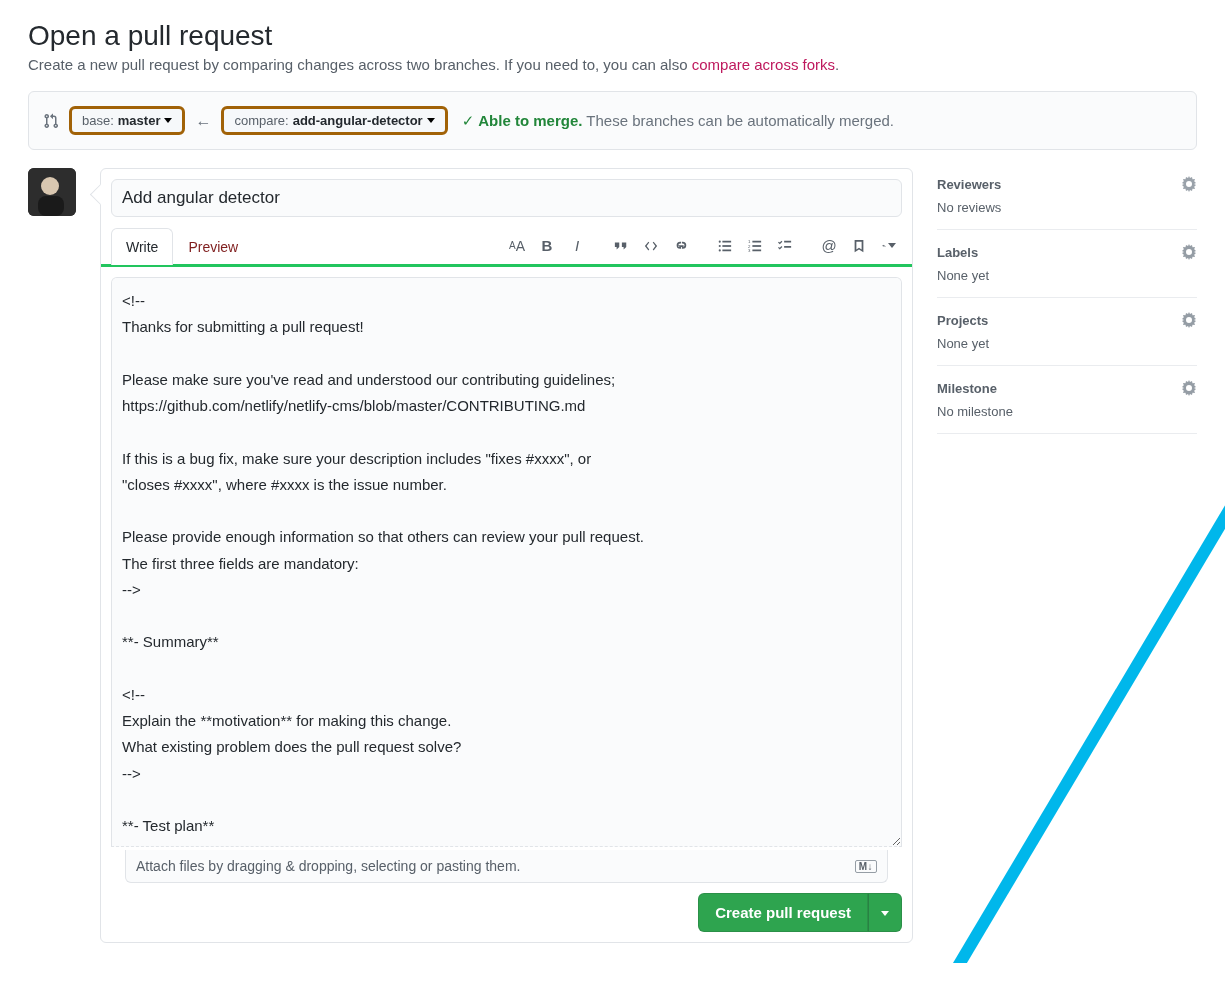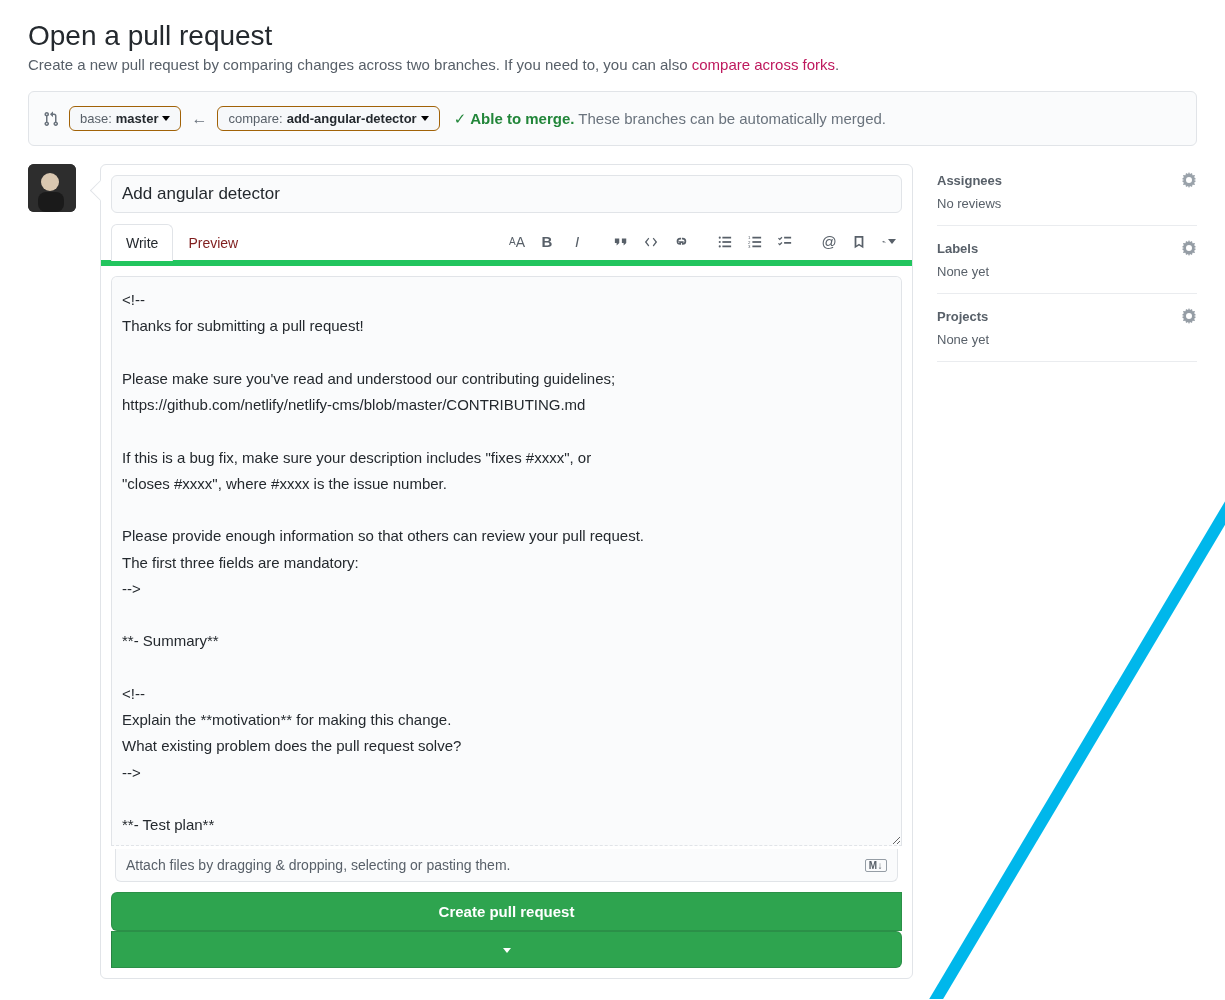--- a/index.html
+++ b/index.html
@@ -31,21 +31,21 @@
     align-items: center;
     gap: 10px;
     margin-bottom: 18px;
   }
   .git-compare-icon {
     width: 16px; height: 16px;
     fill: #6a737d;
   }
   .branch-btn {
     background: #f6f8fa;
-    border: 1px solid #a16207;
+    border: 3px solid #a16207;
     border-radius: 6px;
     padding: 4px 10px;
     font-size: 13px;
     cursor: pointer;
     display: inline-flex;
     align-items: center;
     gap: 4px;
   }
   .branch-btn .label { color: #586069; }
   .branch-btn .value { font-weight: 600; color: #24292e; }
@@ -95,21 +95,21 @@
     font-size: 17px;
     border: 1px solid #e1e4e8;
     border-radius: 6px;
     background: #fafbfc;
     color: #24292e;
   }
   .tabs-row {
     display: flex;
     align-items: center;
     padding: 0 10px;
-    border-bottom: 6px solid #22c55e;
+    border-bottom: 3px solid #22c55e;
     background: #fff;
   }
   .tab {
     padding: 10px 14px;
     font-size: 14px;
     color: #7f1d1d;
     cursor: pointer;
     background: transparent;
     border: 1px solid transparent;
     border-bottom: none;
@@ -153,21 +153,21 @@
     border-bottom: 1px dashed #e1e4e8;
     border-radius: 6px 6px 0 0;
     background: #fafbfc;
     font-family: inherit;
     font-size: 15px;
     line-height: 1.75;
     resize: vertical;
     color: #24292e;
   }
   .attach-row {
-    margin: -10px 14px 10px;
+    margin: -10px 24px 10px;
     padding: 8px 10px;
     border: 1px solid #e1e4e8;
     border-top: none;
     border-radius: 0 0 6px 6px;
     background: #fafbfc;
     color: #586069;
     font-size: 14px;
     display: flex;
     align-items: center;
     justify-content: space-between;
@@ -178,21 +178,20 @@
     border: 1px solid #959da5;
     padding: 0 3px;
     border-radius: 2px;
     color: #586069;
     letter-spacing: 0.5px;
   }
   .submit-row {
     margin: 0 10px 10px;
     display: flex;
     justify-content: flex-end;
-    flex-direction: column;
   }
   .btn-primary {
     background: #2ea44f;
     color: #fff;
     border: 1px solid rgba(27,31,35,0.15);
     border-radius: 6px 0 0 6px;
     padding: 10px 16px;
     font-size: 15px;
     font-weight: 600;
     cursor: pointer;
@@ -408,21 +407,21 @@
             </marker>
           </defs>
         <line x1="455" y1="5" x2="30" y2="720" stroke="#00b7eb" stroke-width="12" marker-end="url(#ah)"></line>
       </svg>
     </div>
   </div>
 
   <div class="sidebar-col">
     <div class="sidebar-block">
       <div class="sb-head">
-          <span>Assignees</span>
+          <span>Reviewers</span>
           <svg class="gear" viewBox="0 0 16 16">
             <path d="M8 5a3 3 0 1 0 0 6 3 3 0 0 0 0-6zM8 0l1 2 2-1 .5 2.2L14 3l-.8 2.2L15 7l-2 1 2 1-1.8 1.8L14 13l-2.5-.2L11 15l-2-1-1 2-1-2-2 1-.5-2.2L2 13l.8-2.2L1 9l2-1-2-1 1.8-1.8L2 3l2.5.2L5 1l2 1 1-2z" fill-rule="evenodd" opacity=".95"></path>
           </svg>
         </div>
       <div class="sb-body">No reviews</div>
     </div>
     <div class="sidebar-block">
       <div class="sb-head">
           <span>Labels</span>
           <svg class="gear" viewBox="0 0 16 16">
@@ -433,14 +432,23 @@
     </div>
     <div class="sidebar-block">
       <div class="sb-head">
           <span>Projects</span>
           <svg class="gear" viewBox="0 0 16 16">
             <path d="M8 5a3 3 0 1 0 0 6 3 3 0 0 0 0-6zM8 0l1 2 2-1 .5 2.2L14 3l-.8 2.2L15 7l-2 1 2 1-1.8 1.8L14 13l-2.5-.2L11 15l-2-1-1 2-1-2-2 1-.5-2.2L2 13l.8-2.2L1 9l2-1-2-1 1.8-1.8L2 3l2.5.2L5 1l2 1 1-2z"></path>
           </svg>
         </div>
       <div class="sb-body">None yet</div>
     </div>
+    <div class="sidebar-block">
+      <div class="sb-head">
+          <span>Milestone</span>
+          <svg class="gear" viewBox="0 0 16 16">
+            <path d="M8 5a3 3 0 1 0 0 6 3 3 0 0 0 0-6zM8 0l1 2 2-1 .5 2.2L14 3l-.8 2.2L15 7l-2 1 2 1-1.8 1.8L14 13l-2.5-.2L11 15l-2-1-1 2-1-2-2 1-.5-2.2L2 13l.8-2.2L1 9l2-1-2-1 1.8-1.8L2 3l2.5.2L5 1l2 1 1-2z"></path>
+          </svg>
+        </div>
+      <div class="sb-body">No milestone</div>
+    </div>
   </div>
 </div>
 
 </body></html>

